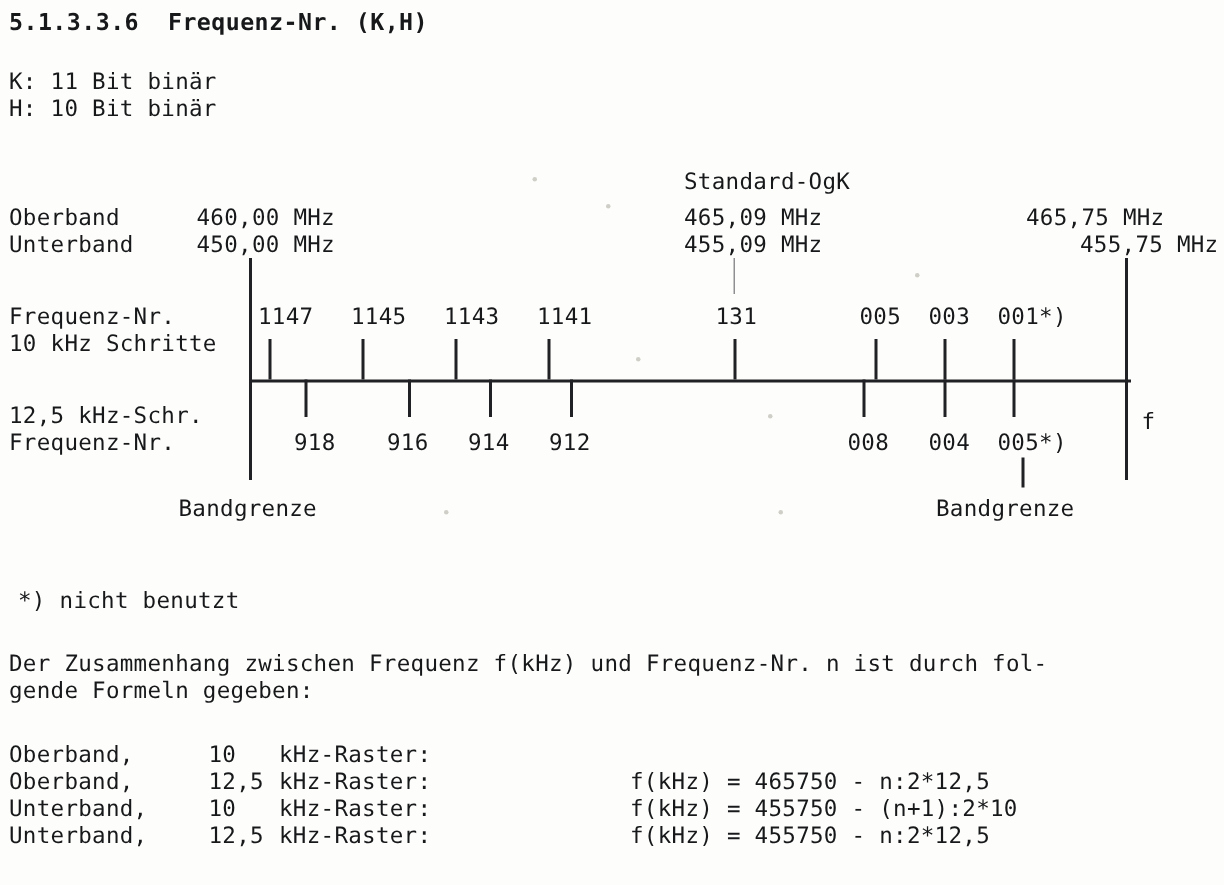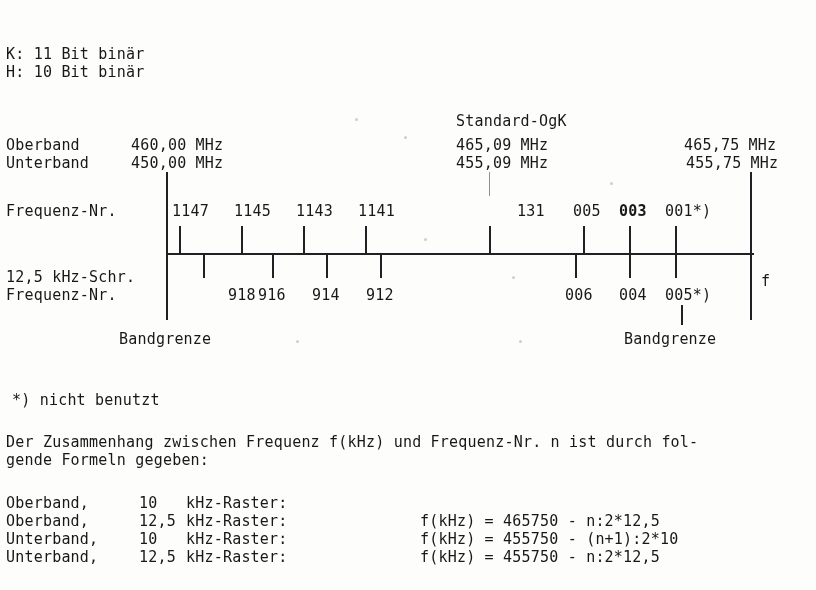--- a/index.html
+++ b/index.html
@@ -63,55 +63,57 @@
     width: 816px;
     height: 590px;
     pointer-events: none;
   }
 </style>
 </head>
 <body>
 
 <div class="page">
 
+  <div class="t heading" style="left:6px; top:6px;"><span>5.1.3.3.6</span><span>  </span><span>Frequenz-Nr. (K,H)</span></div>
 
   <div class="t" style="left:6px; top:45px;">K: 11 Bit binär</div>
   <div class="t" style="left:6px; top:63px;">H: 10 Bit binär</div>
 
   <div class="t" style="left:456px; top:112px;">Standard-OgK</div>
 
   <div class="t" style="left:6px; top:136px;">Oberband</div>
   <div class="t" style="left:131px; top:136px;">460,00 MHz</div>
   <div class="t" style="left:456px; top:136px;">465,09 MHz</div>
   <div class="t" style="left:684px; top:136px;">465,75 MHz</div>
 
   <div class="t" style="left:6px; top:154px;">Unterband</div>
   <div class="t" style="left:131px; top:154px;">450,00 MHz</div>
   <div class="t" style="left:456px; top:154px;">455,09 MHz</div>
-  <div class="t" style="left:686px; top:154px;">455,75 MHz</div>
+  <div class="t" style="left:720px; top:154px;">455,75 MHz</div>
 
   <div class="t" style="left:6px; top:202px;">Frequenz-Nr.</div>
+  <div class="t" style="left:6px; top:220px;">10 kHz Schritte</div>
 
   <div class="t" style="left:172px; top:202px;">1147</div>
   <div class="t" style="left:234px; top:202px;">1145</div>
   <div class="t" style="left:296px; top:202px;">1143</div>
   <div class="t" style="left:358px; top:202px;">1141</div>
-  <div class="t" style="left:477px; top:202px;margin-left:40px;">131</div>
+  <div class="t" style="left:477px; top:202px;">131</div>
   <div class="t" style="left:573px; top:202px;">005</div>
-  <div class="t" style="left:619px; top:202px;font-weight:bold;">003</div>
+  <div class="t" style="left:619px; top:202px;">003</div>
   <div class="t" style="left:665px; top:202px;">001*)</div>
 
   <div class="t" style="left:6px; top:268px;">12,5 kHz-Schr.</div>
   <div class="t" style="left:6px; top:286px;">Frequenz-Nr.</div>
 
-  <div class="t" style="left:196px; top:286px;margin-left:32px;">918</div>
+  <div class="t" style="left:196px; top:286px;">918</div>
   <div class="t" style="left:258px; top:286px;">916</div>
   <div class="t" style="left:312px; top:286px;">914</div>
   <div class="t" style="left:366px; top:286px;">912</div>
-  <div class="t" style="left:565px; top:286px;">006</div>
+  <div class="t" style="left:565px; top:286px;">008</div>
   <div class="t" style="left:619px; top:286px;">004</div>
   <div class="t" style="left:665px; top:286px;">005*)</div>
 
   <div class="t" style="left:761px; top:272px;">f</div>
 
   <div class="t" style="left:119px; top:330px;">Bandgrenze</div>
   <div class="t" style="left:624px; top:330px;">Bandgrenze</div>
 
   <div class="t" style="left:12px; top:391px;">*) nicht benutzt</div>
 

